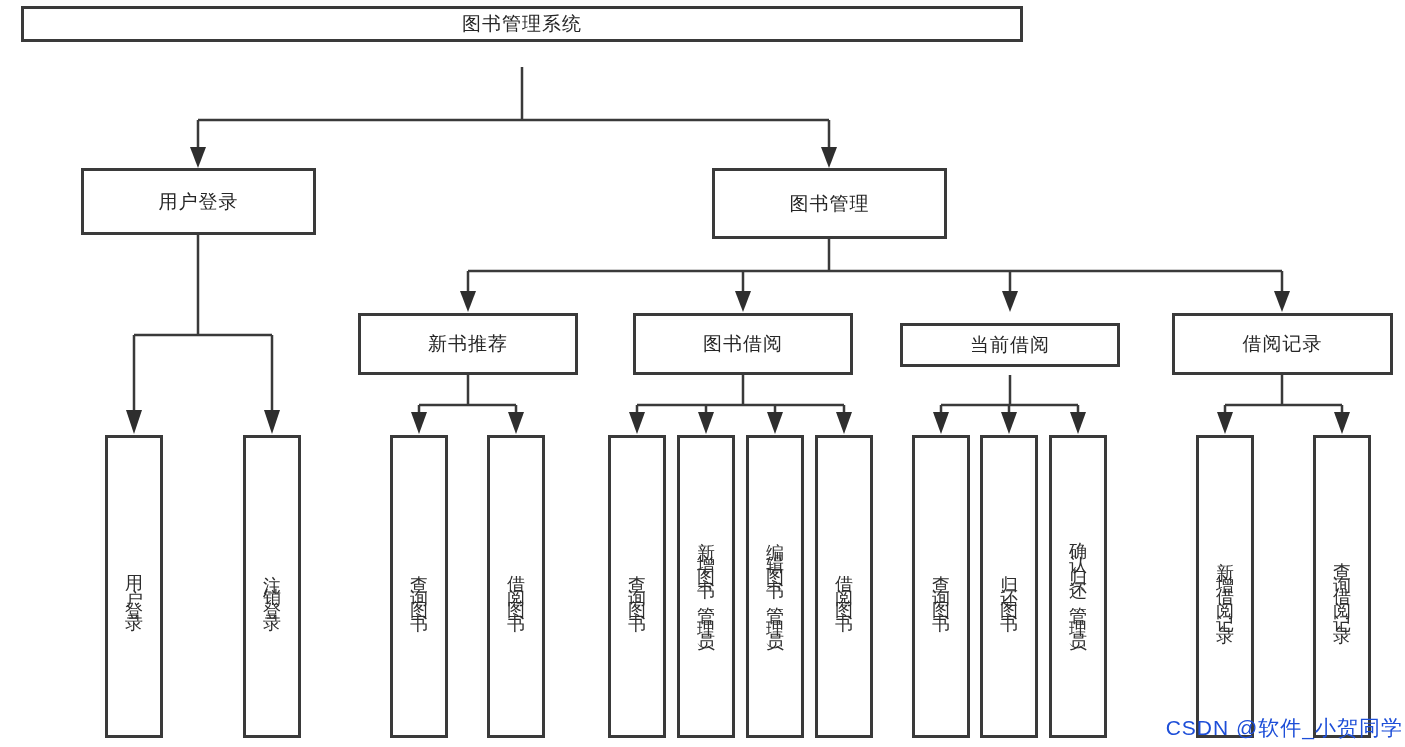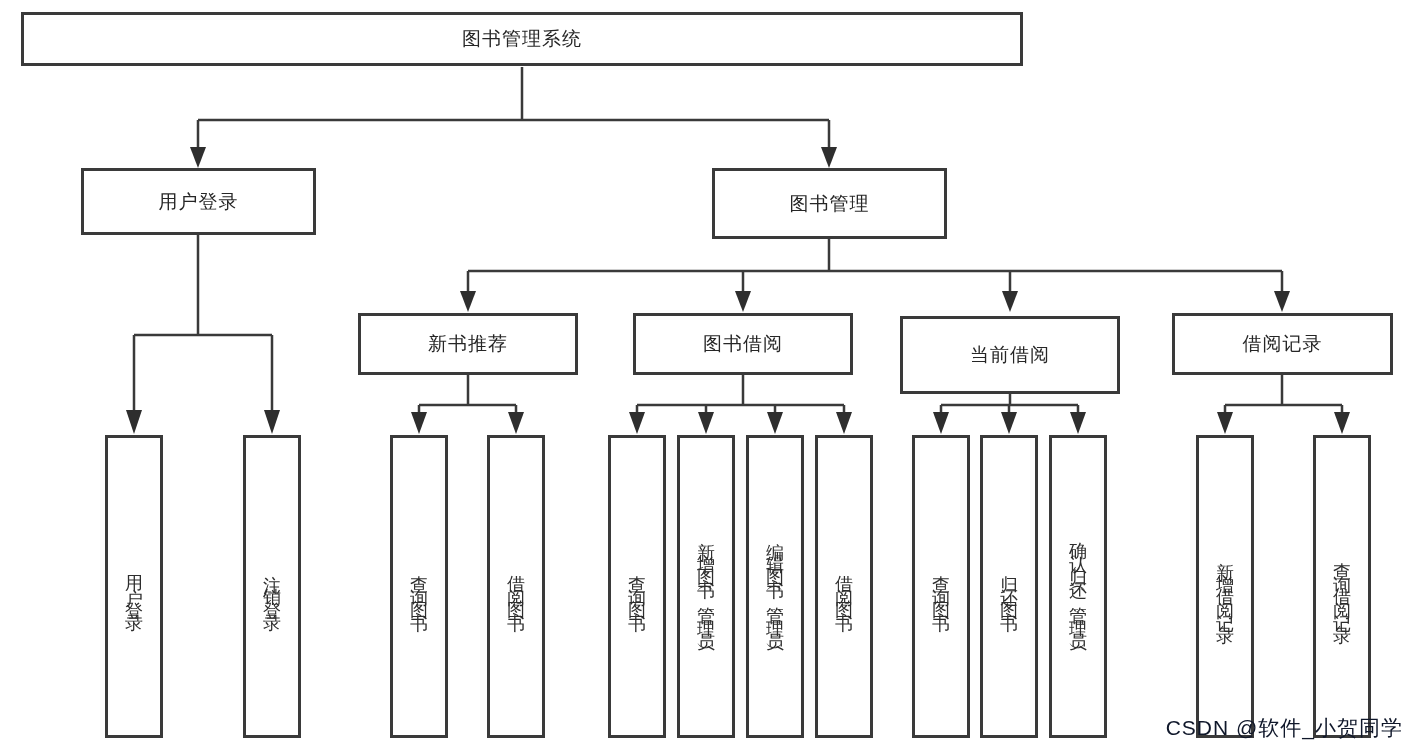--- a/index.html
+++ b/index.html
@@ -50,21 +50,21 @@
     letter-spacing: 13px;
     line-height: 1;
     color: #2d2d2d;
     white-space: nowrap;
   }
   .watermark {
     position: absolute;
     right: 2px;
     top: 714px;
     font-size: 21px;
-    color: #0f172a;
+    color: #1d4ed8;
     letter-spacing: 1px;
     z-index: 2;
     white-space: nowrap;
   }
 </style>
 </head>
 <body>
 
 <div id="stage">
 
@@ -101,38 +101,38 @@
       <polygon points="767,412 783,412 775,434"></polygon>
       <polygon points="836,412 852,412 844,434"></polygon>
       <polygon points="933,412 949,412 941,434"></polygon>
       <polygon points="1001,412 1017,412 1009,434"></polygon>
       <polygon points="1070,412 1086,412 1078,434"></polygon>
       <polygon points="1217,412 1233,412 1225,434"></polygon>
       <polygon points="1334,412 1350,412 1342,434"></polygon>
     </g>
   </svg>
 
-  <div class="node" style="left:21px; top:12px; width:1002px; height:54px;">
+  <div class="node" style="left:21px; top:6px; width:1002px; height:36px;">
     <span>图书管理系统</span>
   </div>
 
   <div class="node" style="left:81px; top:168px; width:235px; height:67px;">
     <span>用户登录</span>
   </div>
   <div class="node" style="left:712px; top:168px; width:235px; height:71px;">
     <span>图书管理</span>
   </div>
 
   <div class="node" style="left:633px; top:313px; width:220px; height:62px;">
     <span>图书借阅</span>
   </div>
   <div class="node" style="left:358px; top:313px; width:220px; height:62px;">
     <span>新书推荐</span>
   </div>
-  <div class="node" style="left:900px; top:316px; width:220px; height:78px;">
+  <div class="node" style="left:900px; top:323px; width:220px; height:44px;">
     <span>当前借阅</span>
   </div>
   <div class="node" style="left:1172px; top:313px; width:221px; height:62px;text-align:center;">
     <span>借阅记录</span>
   </div>
 
   <div class="leaf" style="left:105px;">
     <span class="vtext">用户登录</span>
   </div>
   <div class="leaf" style="left:243px;">

